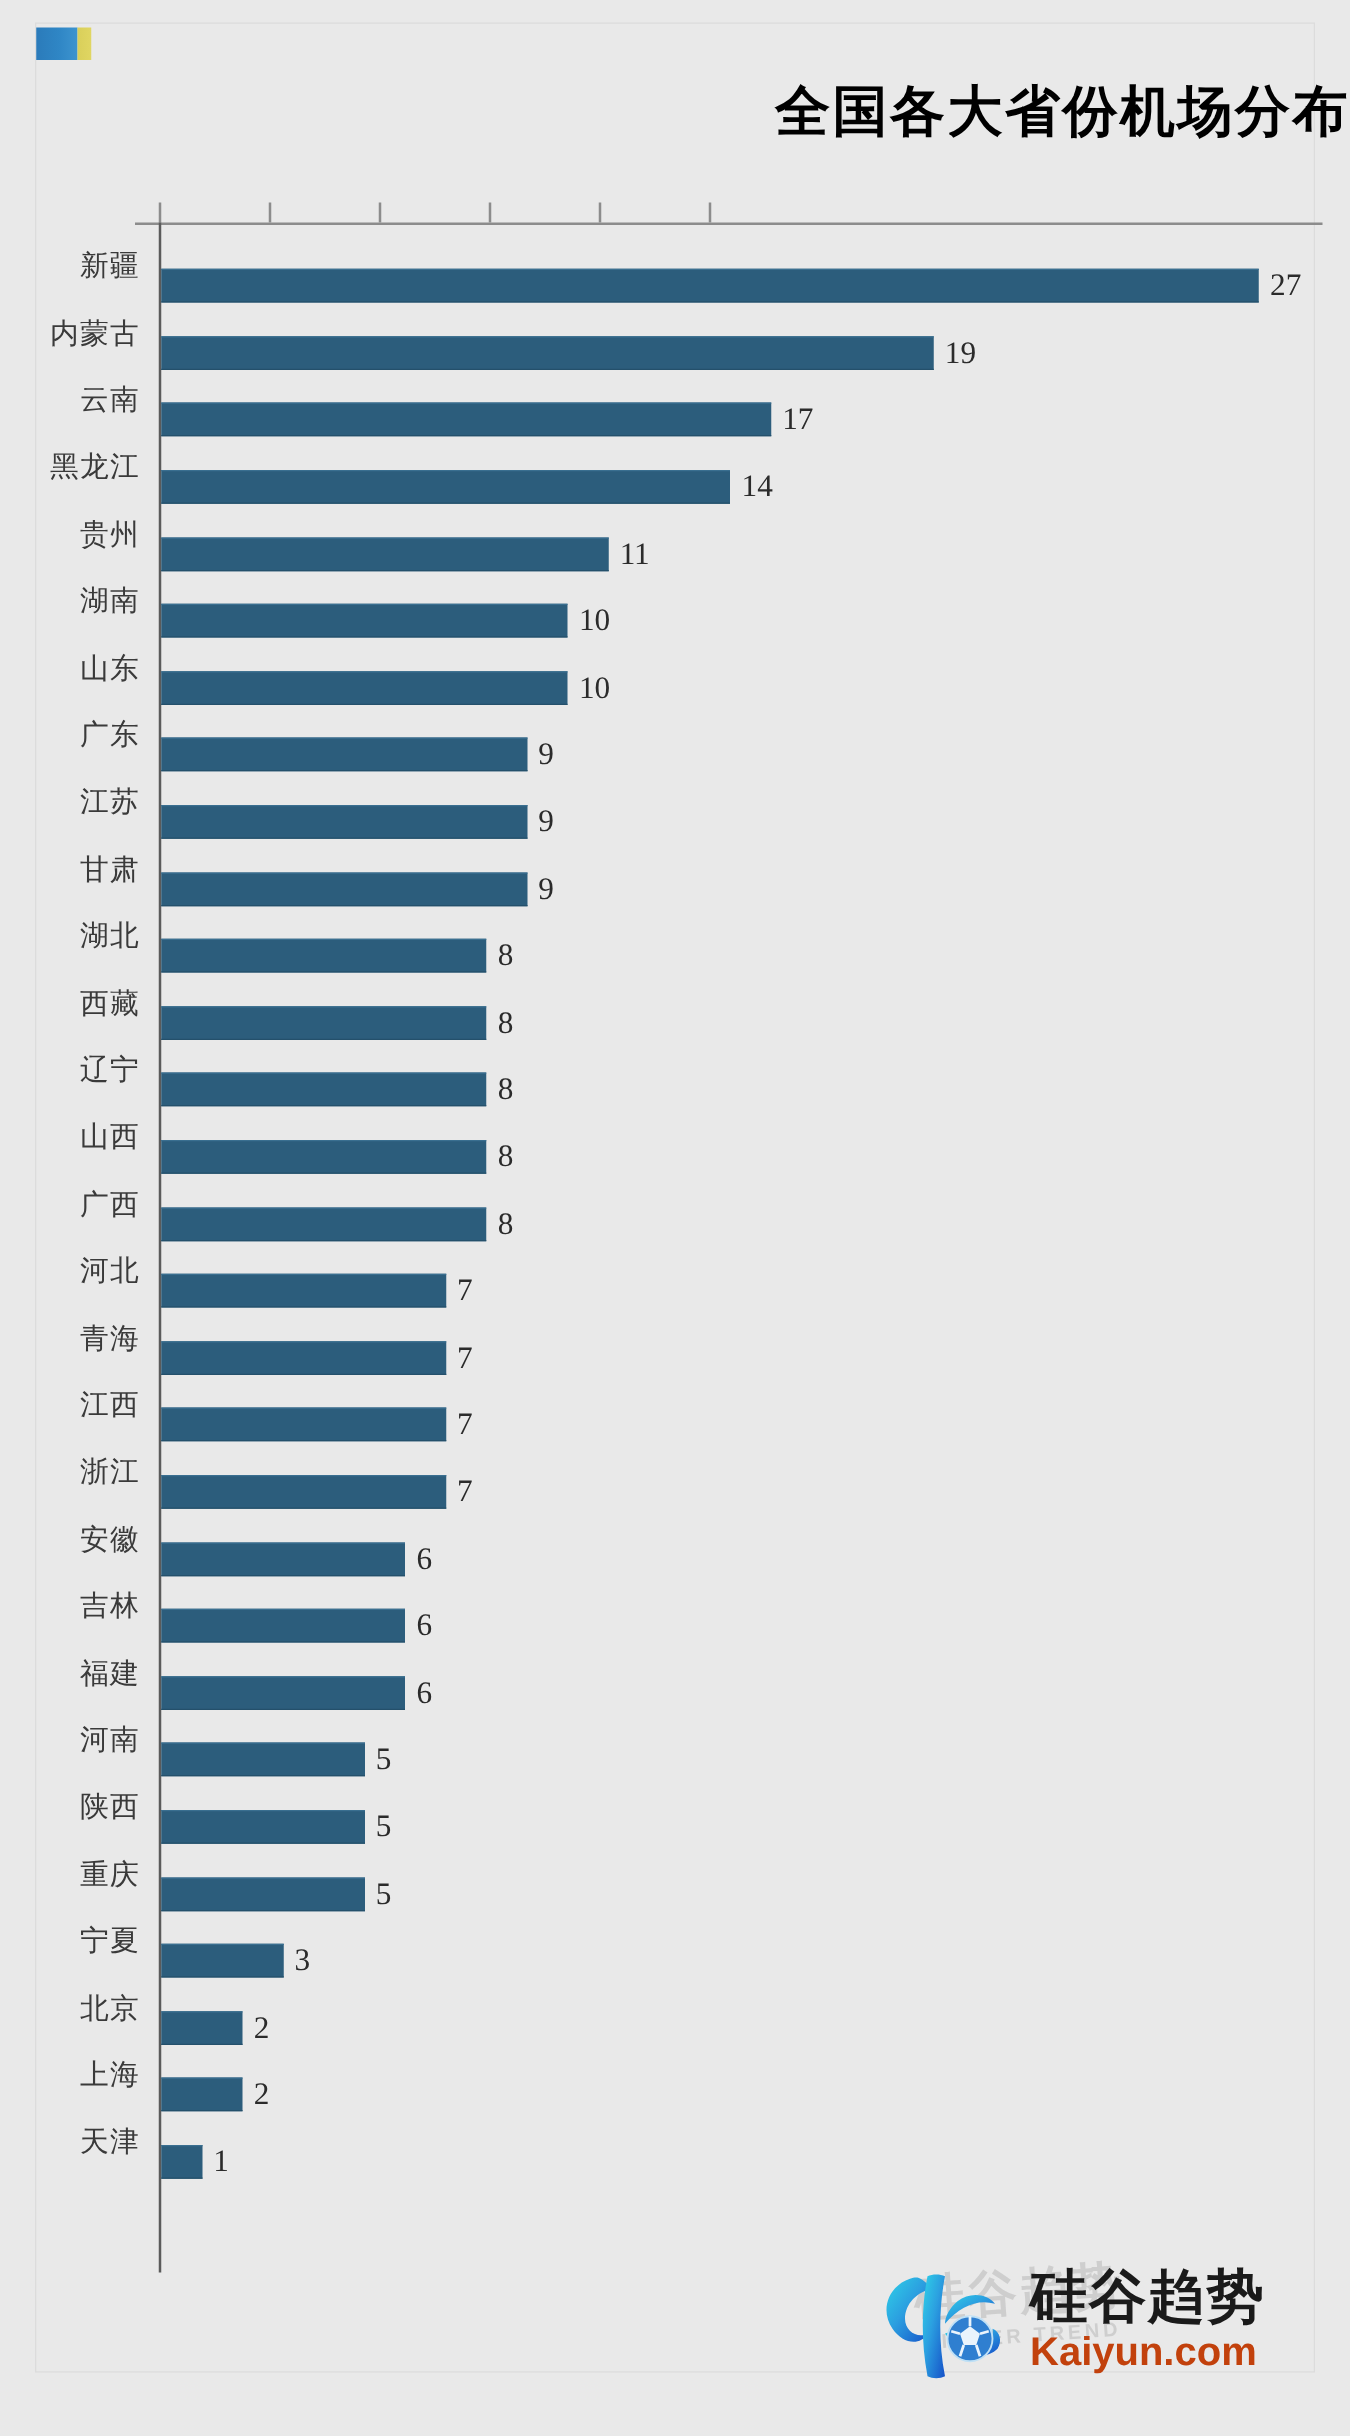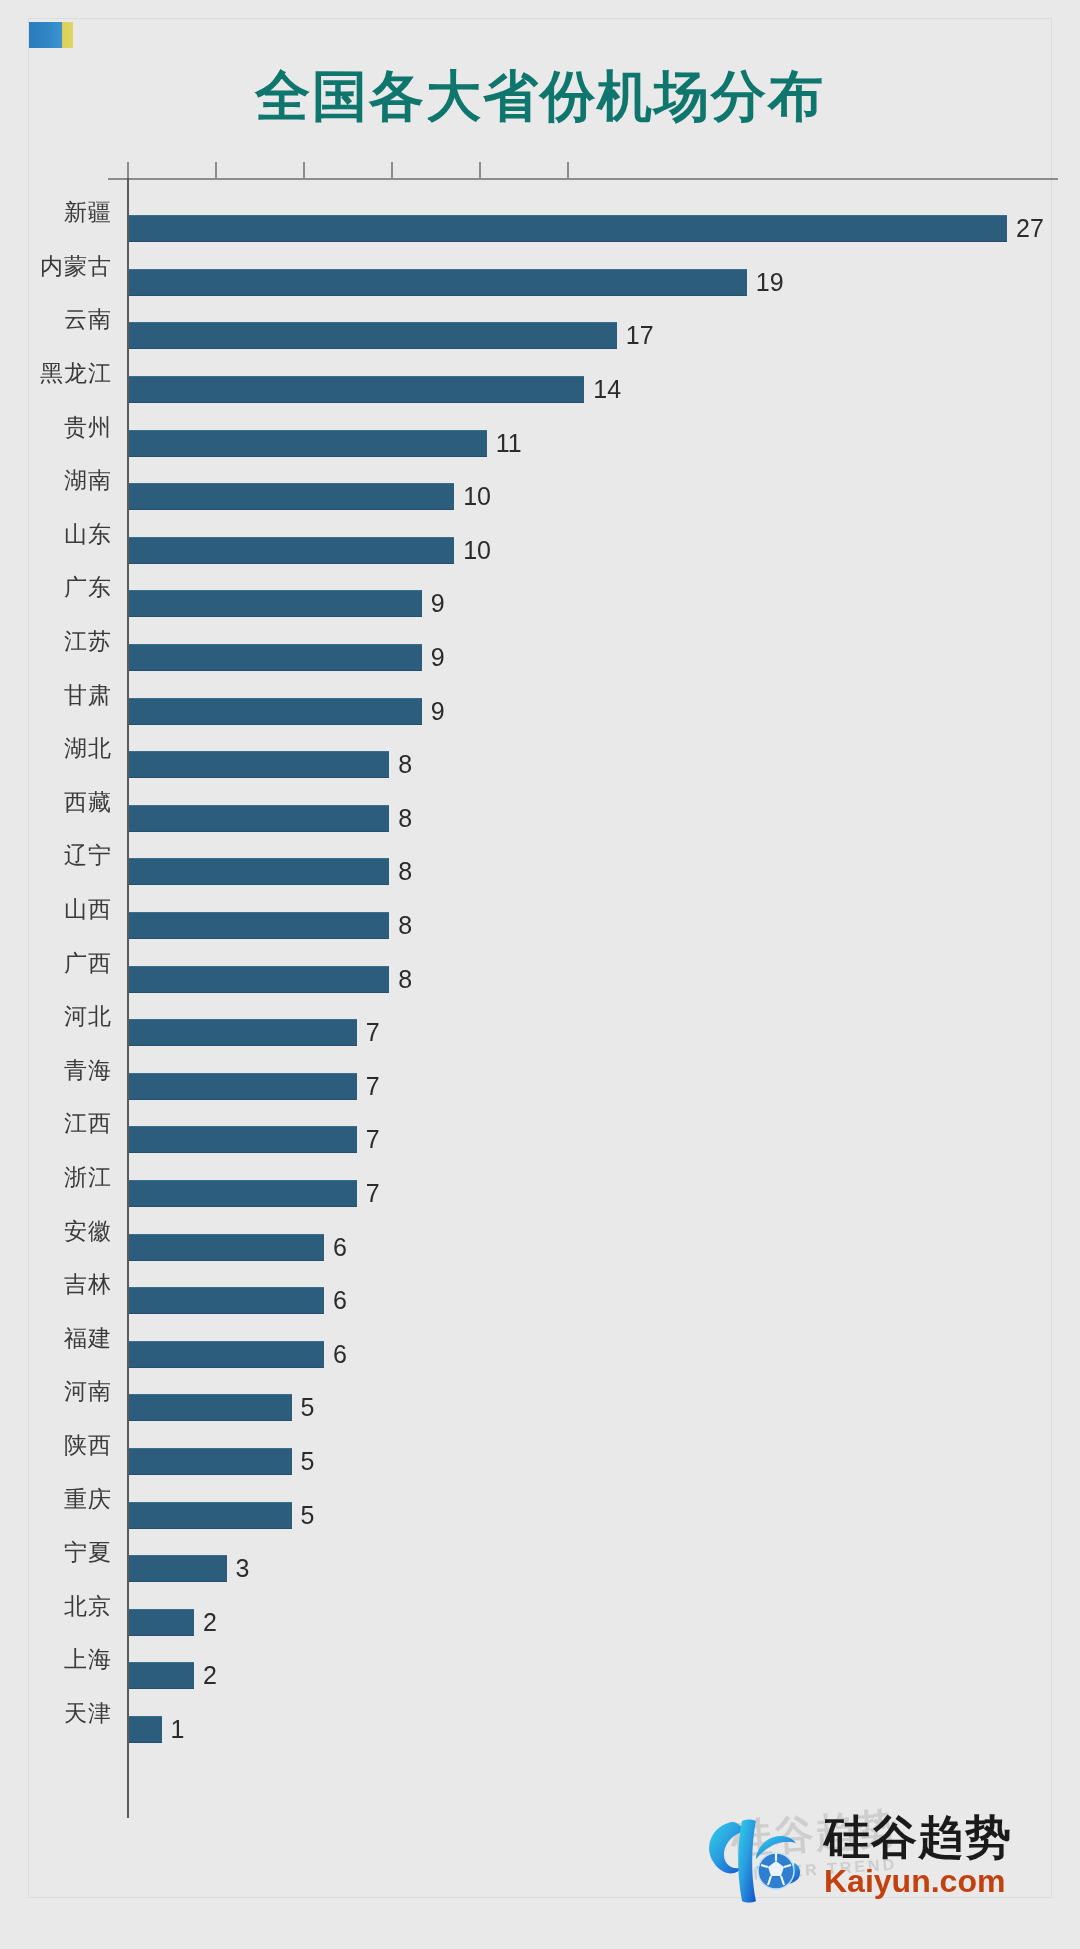--- a/index.html
+++ b/index.html
@@ -45,25 +45,25 @@
   .brand-mark .b-yellow {
     width: 11px; height: 100%;
     background: linear-gradient(90deg,#d9cf5a 0%, #e0d662 100%);
   }
 
   
   .chart-title {
     position: absolute;
     left: 0; right: 0;
     top: 60px;
-    text-align: center;
-    font-size: 55px;
+    text-align: right;
+    font-size: 44px;
     font-weight: bold;
     letter-spacing: 2px;
-    color: #0f766e;
+    color: #000000;
   }
 
   
   .plot {
     position: absolute;
     left: 0;
     top: 150px;
     width: 1080px;
     height: 1670px;
   }
@@ -98,20 +98,21 @@
     position: absolute;
     left: 0;
     top: 36px;
     width: 1080px;
   }
   .row {
     position: relative;
     height: 53.6px;
     display: flex;
     align-items: center;
+    font-family: Liberation Serif, serif;
   }
   .row-label {
     position: absolute;
     left: 0;
     width: 112px;
     text-align: right;
     font-size: 23px;
     color: #3a3a3a;
     letter-spacing: 1px;
   }

